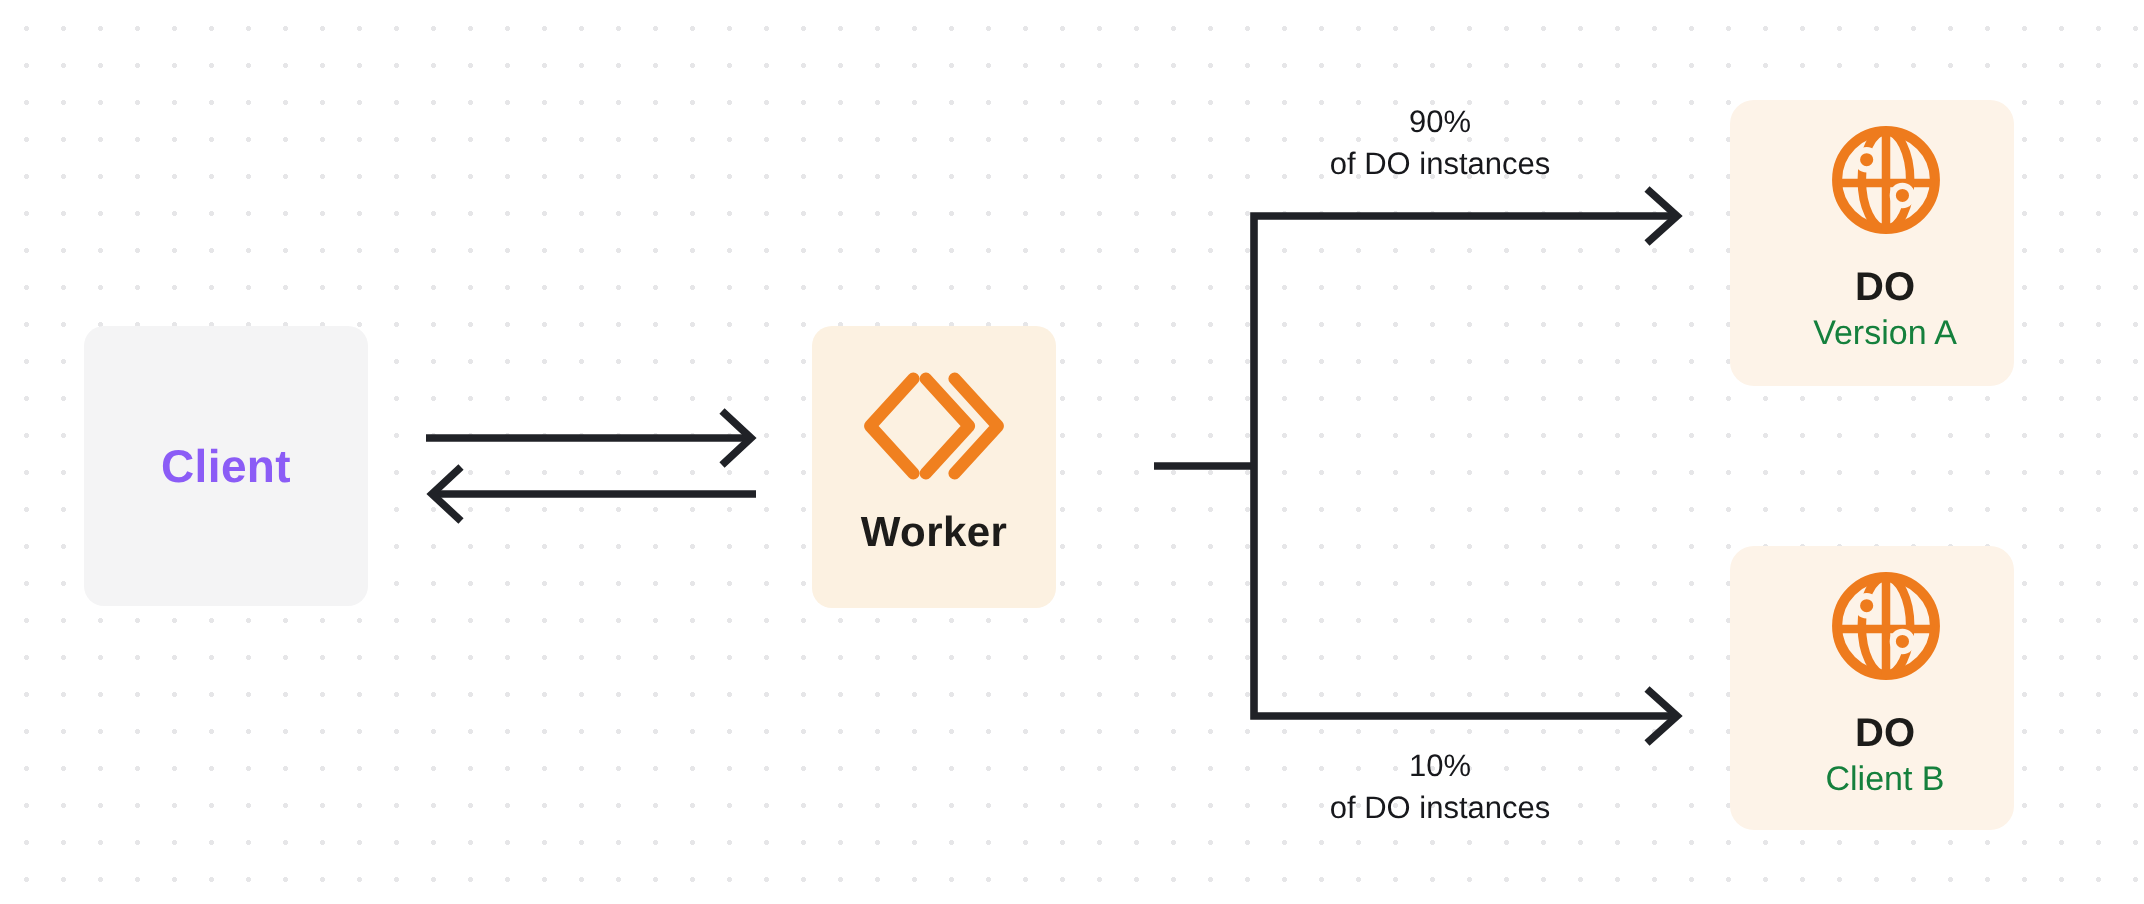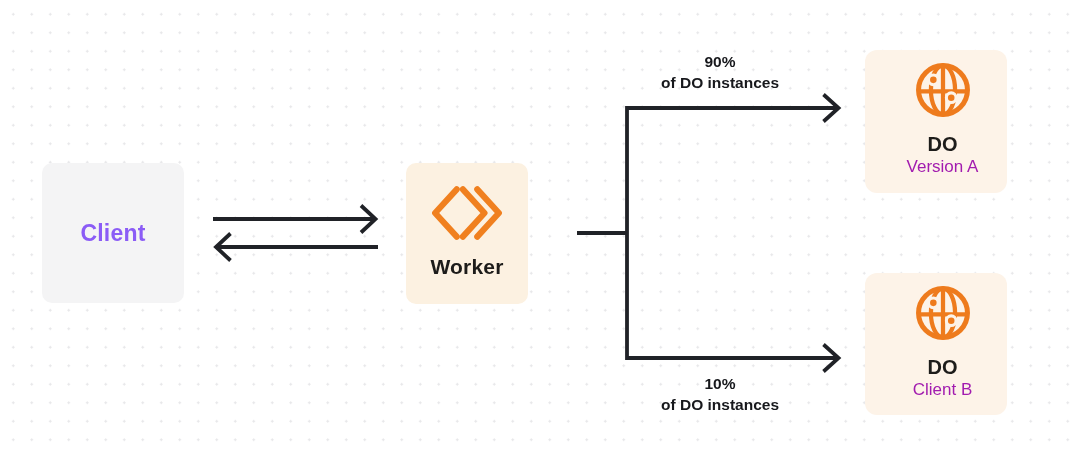--- a/index.html
+++ b/index.html
@@ -72,29 +72,29 @@
   .do-title {
     margin-top: 13px;
     font-size: 20px;
     font-weight: 700;
     color: #1d1c1a;
     line-height: 24px;
   }
   .do-subtitle {
     font-size: 17px;
     font-weight: 400;
-    color: #a21caf;
+    color: #15803d;
     line-height: 22px;
   }
   .edge-label {
     position: absolute;
     width: 216px;
     text-align: center;
     font-size: 15.5px;
-    font-weight: 700;
+    font-weight: 400;
     line-height: 21px;
     color: #17181c;
   }
   .edge-label-top { left: 612px; top: 51px; }
   .edge-label-bottom { left: 612px; top: 373px; }
   .icon { display: block; line-height: 0; }
 </style>
 </head>
 <body>
 

